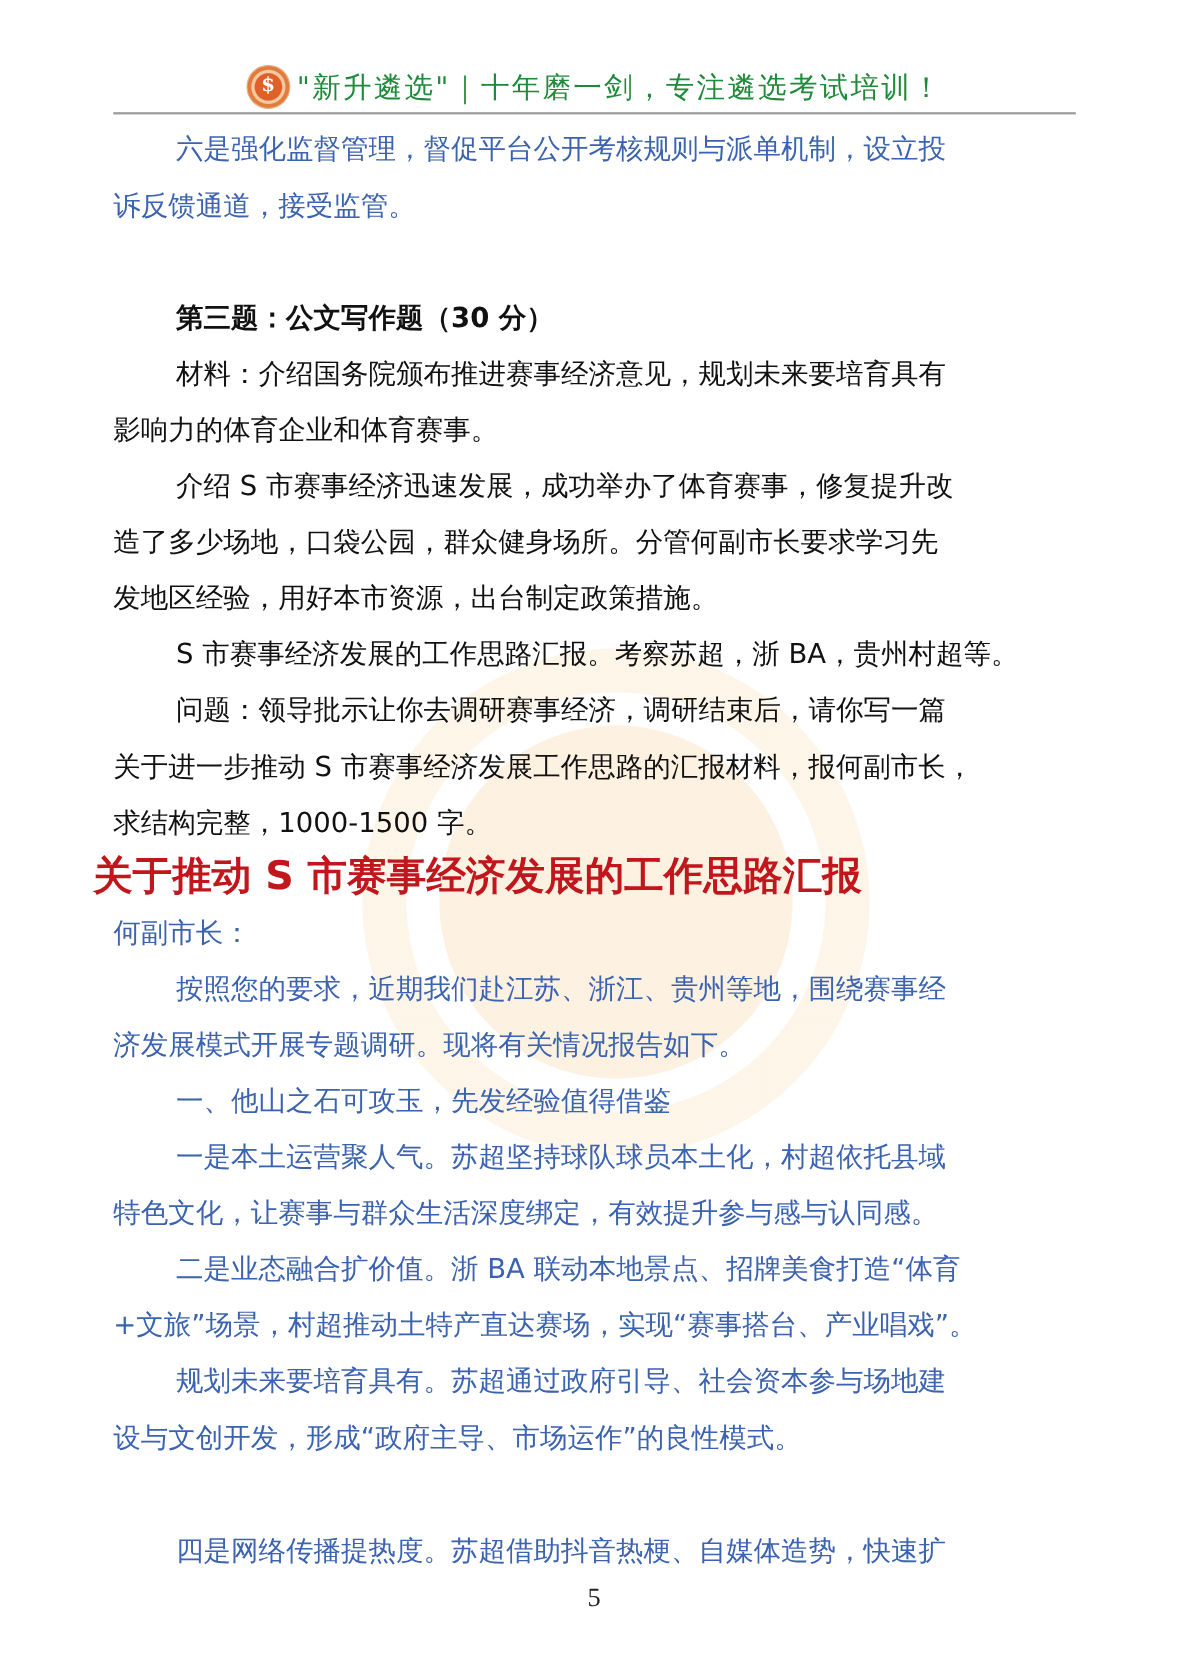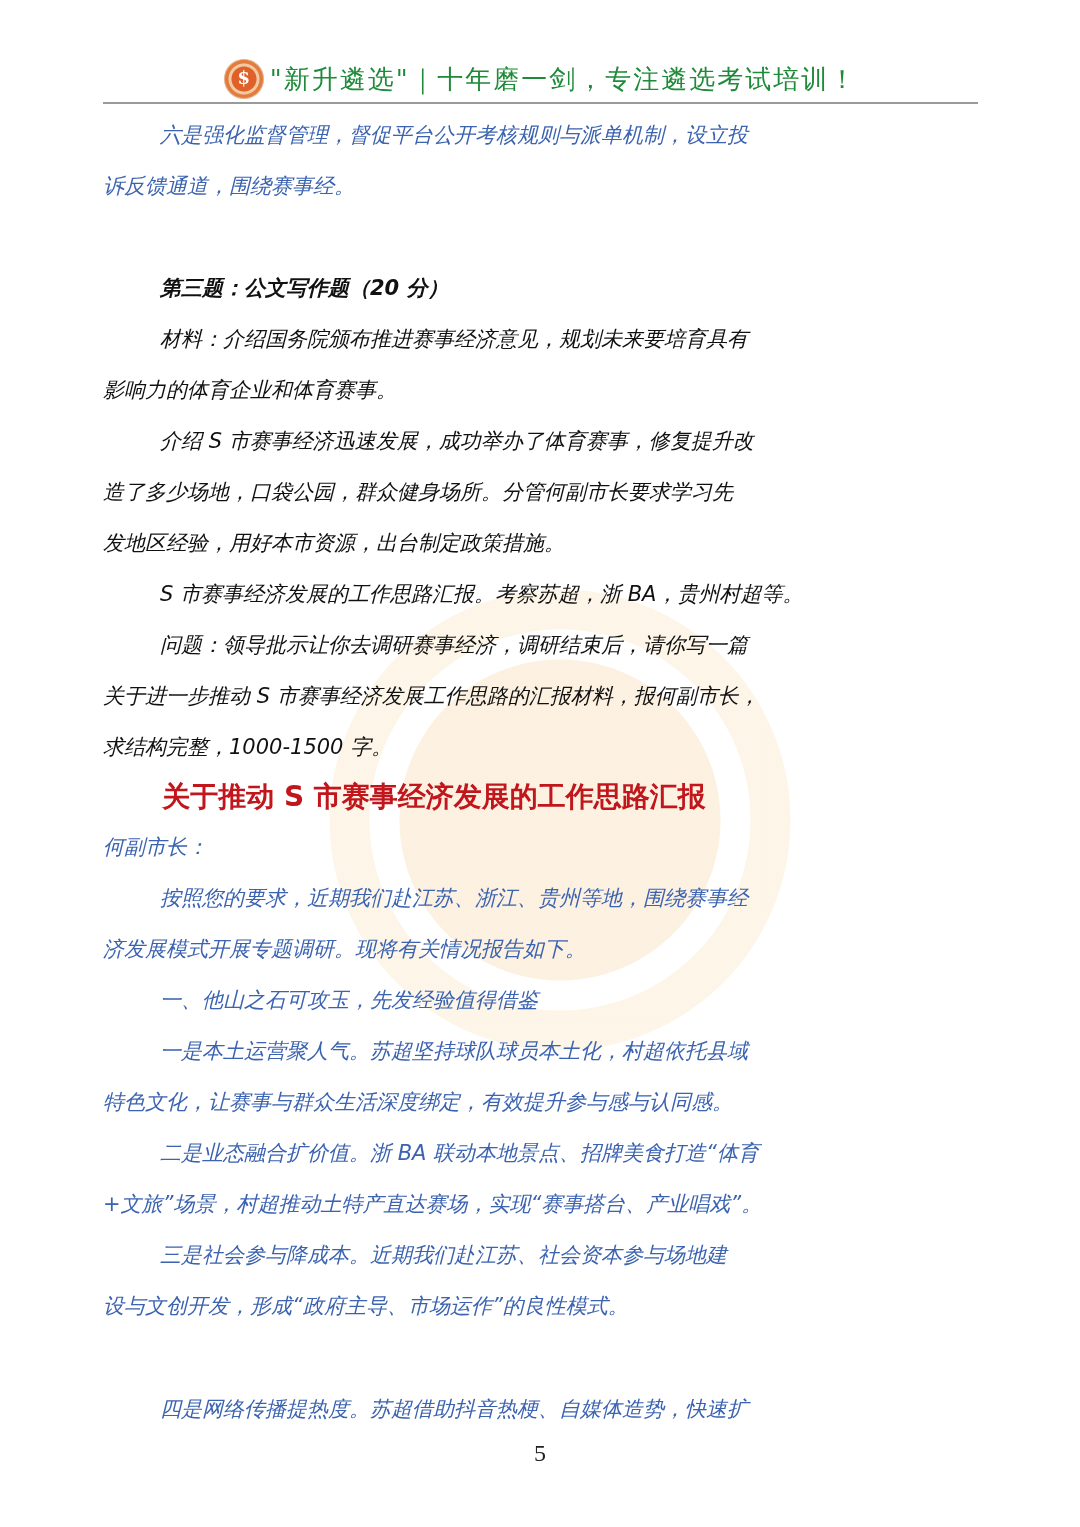--- a/index.html
+++ b/index.html
@@ -11,63 +11,63 @@
           background:radial-gradient(circle at 50% 50%, #e0602a 0 12px, #f3c9a4 13px 15px, #e27c3c 16px 19px, #fbe3cc 20px);
           position:relative; box-shadow:0 0 0 1px #e6b38e inset; }
   .logo span { position:absolute; left:0; right:0; top:8px; text-align:center;
                color:#ffffff; font-size:18px; font-weight:bold; font-family:"DejaVu Serif", serif; }
   .header-text { color:#1f8a3a; font-size:26px; letter-spacing:2px;
                  font-family:"DejaVu Serif", serif; }
   .rule { position:absolute; left:103px; top:102px; width:875px; height:2px; background:#9a9a9a; }
   .watermark { position:absolute; left:300px; top:560px; width:520px; height:520px; border-radius:50%;
                background:radial-gradient(circle, rgba(244,190,120,0.22) 0 160px, rgba(255,255,255,0) 161px 190px, rgba(244,200,130,0.18) 191px 230px, rgba(255,255,255,0) 231px);
                pointer-events:none; }
-  .line { position:absolute; left:103px; width:880px; font-size:21px; line-height:51px; white-space:nowrap;font-style:italic; }
+  .line { position:absolute; left:103px; width:880px; font-size:25px; line-height:51px; white-space:nowrap; }
   .indent { left:160px; }
   .blue { color:#3b63b0; }
   .black { color:#111111; }
   .bold { font-weight:bold; }
   .title { position:absolute; left:0; width:868px; text-align:center; color:#c0161c;
-           font-size:28px; font-weight:bold; line-height:51px; }
+           font-size:36px; font-weight:bold; line-height:51px; }
   .page-num { position:absolute; left:0; width:1080px; top:1440px; text-align:center;
               font-size:24px; color:#222; font-family:"Liberation Serif", serif; }
 </style>
 </head>
 <body>
 
 <div class="header">
   <div class="logo">
       <span>$</span>
     </div>
   <div class="header-text">"新升遴选"｜十年磨一剑，专注遴选考试培训！</div>
 </div>
 <div class="rule"></div>
 
 <div class="watermark"></div>
 
 <div class="line indent blue" style="top:110px">六是强化监督管理，督促平台公开考核规则与派单机制，设立投</div>
-<div class="line blue" style="top:161px">诉反馈通道，围绕赛事经。</div>
+<div class="line blue" style="top:161px">诉反馈通道，接受监管。</div>
 
-<div class="line indent black bold" style="top:263px">第三题：公文写作题（20 分）</div>
+<div class="line indent black bold" style="top:263px">第三题：公文写作题（30 分）</div>
 <div class="line indent black" style="top:314px">材料：介绍国务院颁布推进赛事经济意见，规划未来要培育具有</div>
 <div class="line black" style="top:365px">影响力的体育企业和体育赛事。</div>
 <div class="line indent black" style="top:416px">介绍 S 市赛事经济迅速发展，成功举办了体育赛事，修复提升改</div>
 <div class="line black" style="top:467px">造了多少场地，口袋公园，群众健身场所。分管何副市长要求学习先</div>
 <div class="line black" style="top:518px">发地区经验，用好本市资源，出台制定政策措施。</div>
 <div class="line indent black" style="top:569px">S 市赛事经济发展的工作思路汇报。考察苏超，浙 BA，贵州村超等。</div>
 <div class="line indent black" style="top:620px">问题：领导批示让你去调研赛事经济，调研结束后，请你写一篇</div>
 <div class="line black" style="top:671px">关于进一步推动 S 市赛事经济发展工作思路的汇报材料，报何副市长，</div>
 <div class="line black" style="top:722px">求结构完整，1000-1500 字。</div>
 
 <div class="title" style="top:771px">关于推动 S 市赛事经济发展的工作思路汇报</div>
 <div class="line blue" style="top:822px">何副市长：</div>
 <div class="line indent blue" style="top:873px">按照您的要求，近期我们赴江苏、浙江、贵州等地，围绕赛事经</div>
 <div class="line blue" style="top:924px">济发展模式开展专题调研。现将有关情况报告如下。</div>
 <div class="line indent blue" style="top:975px">一、他山之石可攻玉，先发经验值得借鉴</div>
 <div class="line indent blue" style="top:1026px">一是本土运营聚人气。苏超坚持球队球员本土化，村超依托县域</div>
 <div class="line blue" style="top:1077px">特色文化，让赛事与群众生活深度绑定，有效提升参与感与认同感。</div>
 <div class="line indent blue" style="top:1128px">二是业态融合扩价值。浙 BA 联动本地景点、招牌美食打造“体育</div>
 <div class="line blue" style="top:1179px">+文旅”场景，村超推动土特产直达赛场，实现“赛事搭台、产业唱戏”。</div>
-<div class="line indent blue" style="top:1230px">三是社会参与降成本。近期我们赴江苏、社会资本参与场地建</div>
+<div class="line indent blue" style="top:1230px">规划未来要培育具有。苏超通过政府引导、社会资本参与场地建</div>
 <div class="line blue" style="top:1281px">设与文创开发，形成“政府主导、市场运作”的良性模式。</div>
 <div class="line indent blue" style="top:1384px">四是网络传播提热度。苏超借助抖音热梗、自媒体造势，快速扩</div>
 
 <div class="page-num">5</div>
 
 </body></html>

